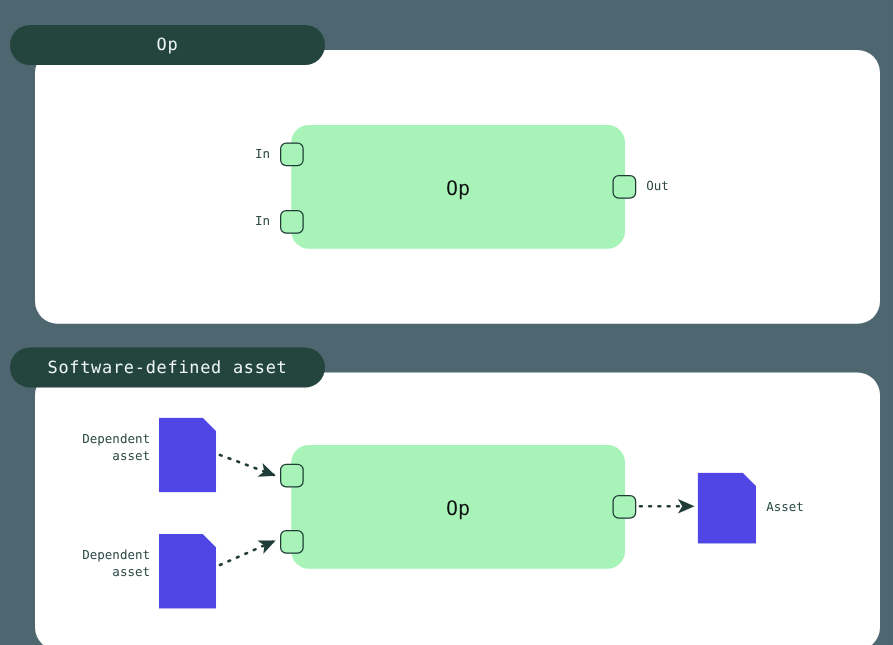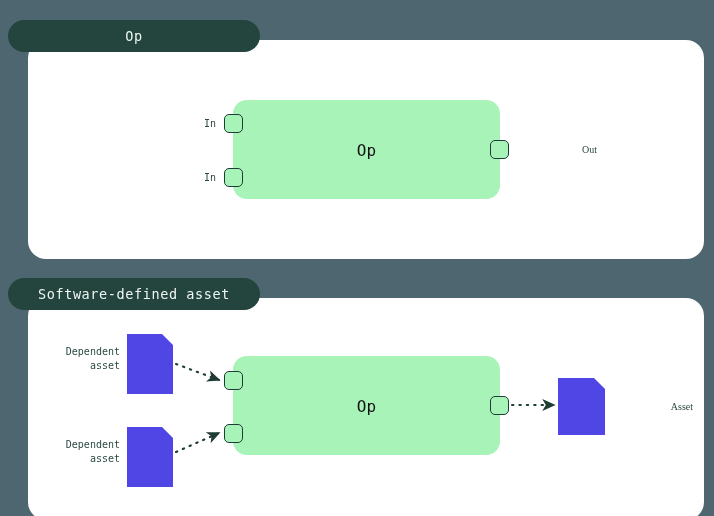--- a/index.html
+++ b/index.html
@@ -91,21 +91,21 @@
 
   
   .side-label {
     position: absolute;
     color: #2d4a45;
     font-size: 10px;
     line-height: 14px;
     white-space: pre;
   }
   .side-label.right-align { text-align: right; }
-  .side-label.left-align  { text-align: right; font-family: Liberation Serif, serif; }
+  .side-label.left-align  { text-align: left; }
 
   
   .asset-doc {
     position: absolute;
     background: #4f46e5;
     z-index: 3;
     -webkit-clip-path: polygon(0 0, calc(100% - 11px) 0, 100% 11px, 100% 100%, 0 100%);
     clip-path: polygon(0 0, calc(100% - 11px) 0, 100% 11px, 100% 100%, 0 100%);
   }
 

